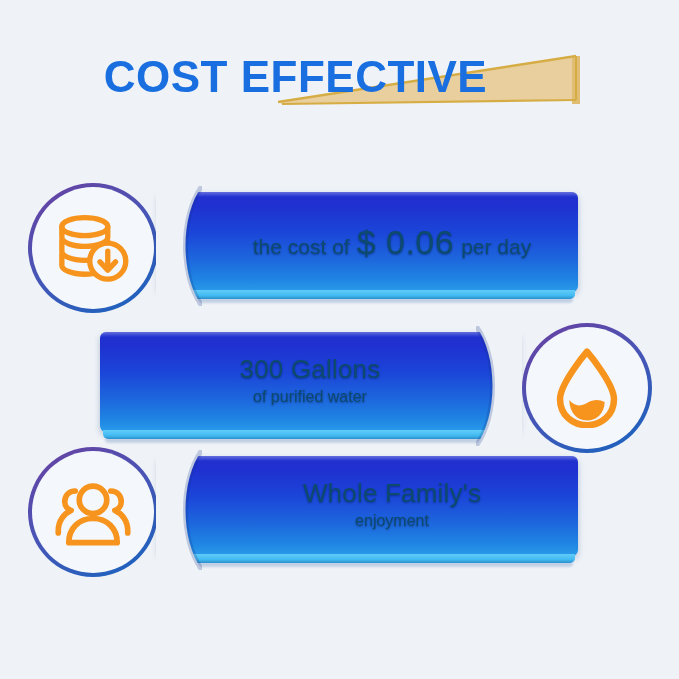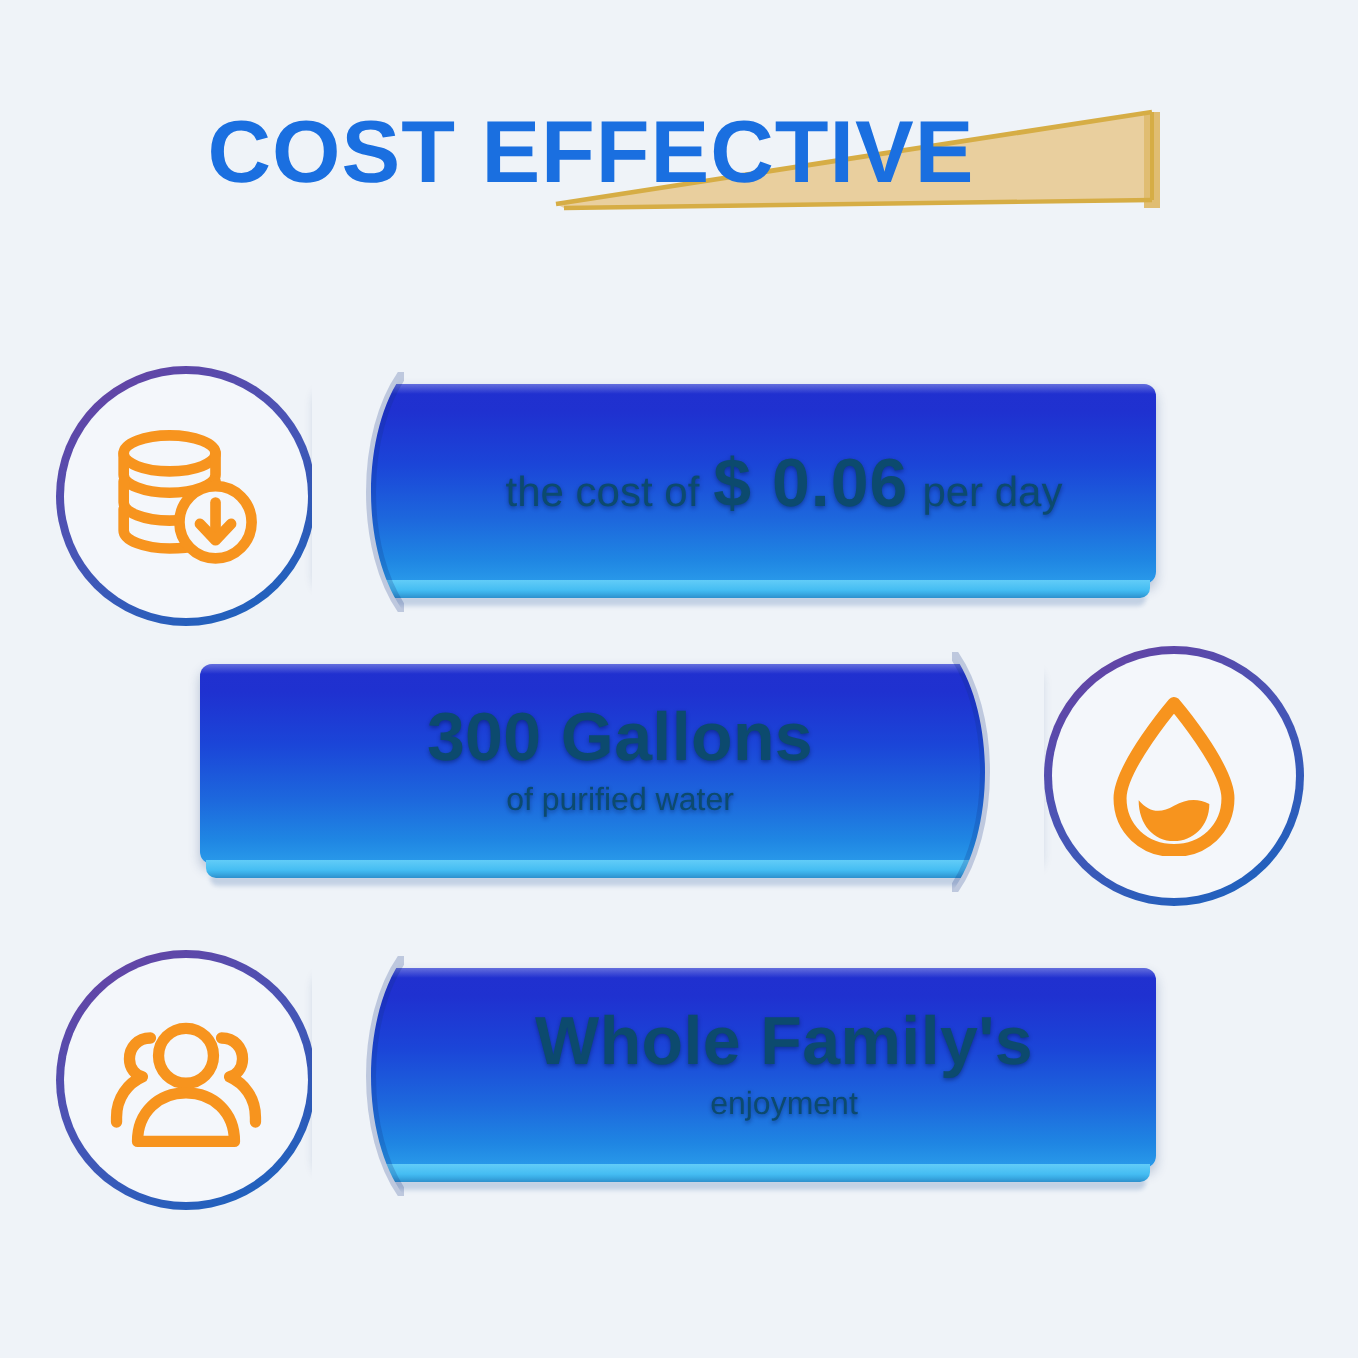--- a/index.html
+++ b/index.html
@@ -48,21 +48,21 @@
 
   
   .row {
     position: absolute;
     left: 0;
     width: 679px;
     height: 140px;
   }
   #row-0 { top: 178px; }
   #row-1 { top: 318px; }
-  #row-2 { top: 470px; }
+  #row-2 { top: 442px; }
 
   
   .icon-circle {
     position: absolute;
     width: 126px;
     height: 126px;
     border-radius: 50%;
     background: #f5f8fc;
     top: 7px;
     box-sizing: border-box;
@@ -176,26 +176,26 @@
   .line-inline {
     white-space: nowrap;
     font-size: 21px;
     line-height: 1;
     display: flex;
     align-items: baseline;
     gap: 7px;
   }
   .line-inline .emph {
     font-size: 34px;
-    font-weight: bold;
+    font-weight: normal;
     letter-spacing: 0.5px;
   }
   .line-big {
-    font-size: 34px;
-    font-weight: bold;
+    font-size: 26px;
+    font-weight: normal;
     line-height: 1.05;
     white-space: nowrap;
     letter-spacing: 0.2px;
   }
   .line-sub {
     font-size: 16px;
     font-weight: normal;
     line-height: 1.3;
     white-space: nowrap;
     margin-top: 4px;

